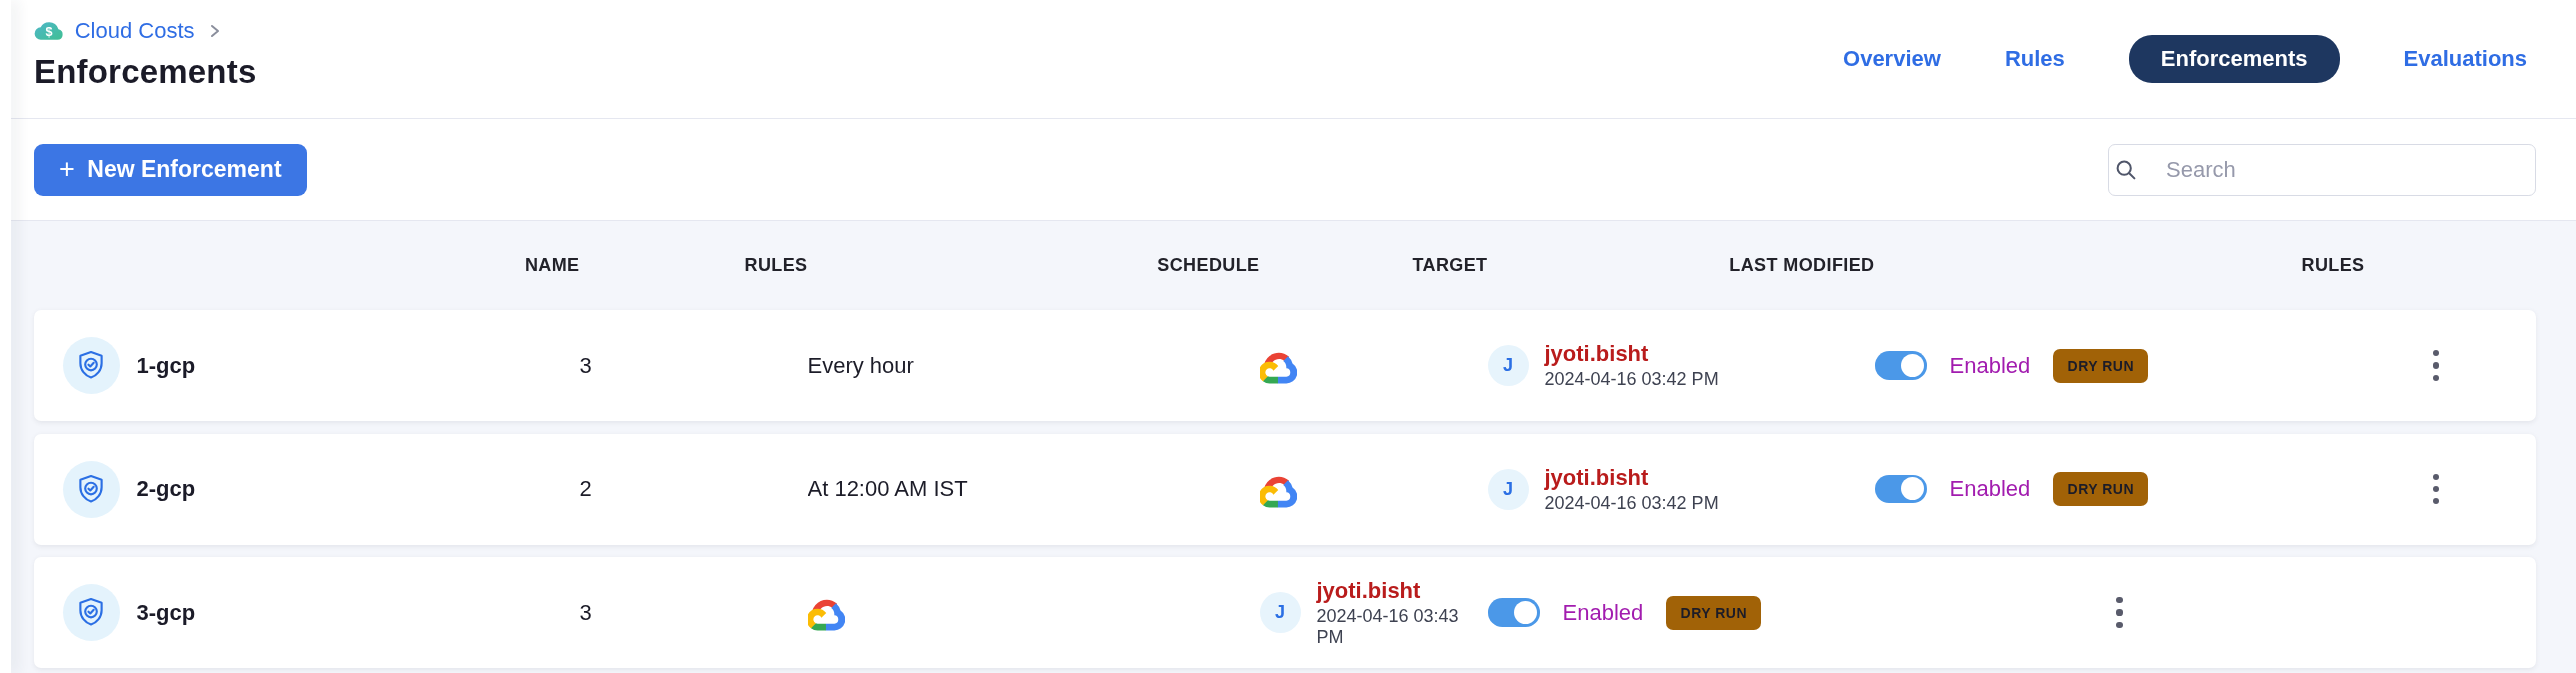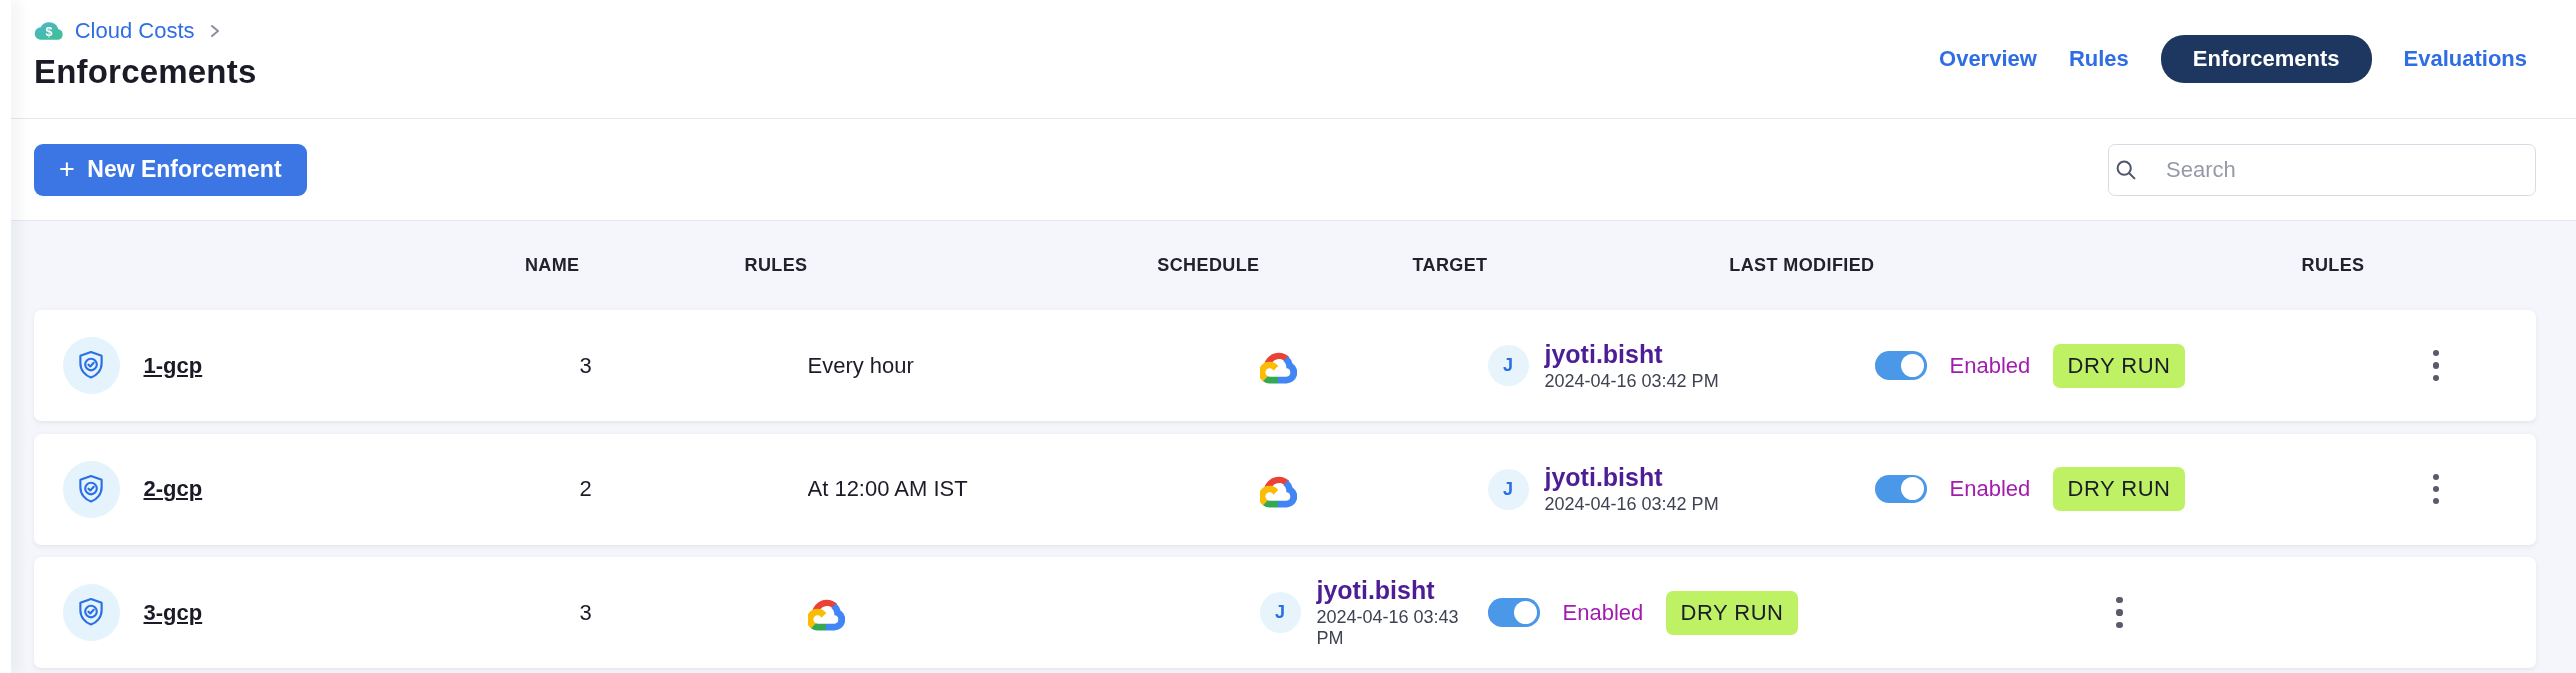--- a/index.html
+++ b/index.html
@@ -24,21 +24,21 @@
     display: flex; justify-content: space-between; align-items: stretch;
     padding: 0 49px 0 34px;
   }
   .header-left { padding-top: 18px; }
   .breadcrumb { display: flex; align-items: center; gap: 10.7px; }
   .crumb-icon { width: 30px; height: 23px; display: inline-block; }
   .crumb-link { color: #2f6de4; font-size: 22px; cursor: pointer; }
   .crumb-chevron { width: 16px; height: 16px; margin-left: 1.8px; }
   .page-title { margin-top: 9px; font-size: 33px; font-weight: 700; color: #1b1b28; letter-spacing: 0.2px; }
 
-  .top-nav { display: flex; align-items: center; gap: 32px; }
+  .top-nav { display: flex; align-items: center; gap: 64px; }
   .nav-tab {
     font-size: 22px; font-weight: 600; color: #2f6de4;
     text-decoration: none; cursor: pointer; white-space: nowrap;
   }
   .nav-tab.active {
     background: #1e3760; color: #ffffff;
     padding: 10.7px 32px; border-radius: 23px;
   }
 
   
@@ -75,51 +75,51 @@
     height: 89px; margin: 0 40px 0 34px; padding: 0 28.5px; text-align: right;
   }
   .th {
     font-size: 18px; font-weight: 700; color: #22222a; letter-spacing: 0.4px;
   }
   .card {
     height: 111px; margin: 0 40px 12.5px 34px; padding: 0 28.5px;
     background: #ffffff; border-radius: 7.1px;
     box-shadow: 0 1.8px 4.5px rgba(96,97,112,0.10);
   }
-  .name-cell { display: flex; align-items: center; gap: 24px; text-decoration: underline; }
+  .name-cell { display: flex; align-items: center; gap: 17px; }
   .shield-wrap {
     width: 57px; height: 57px; border-radius: 50%;
     background: #e4f3fc; display: inline-flex; align-items: center; justify-content: center;
     flex: 0 0 auto;
   }
   .row-name { font-size: 22px; font-weight: 700; color: #1b1b28; cursor: pointer; }
   .rules-cell, .schedule-cell { font-size: 22px; color: #1c1c28; }
   .schedule-cell { max-width: 450px; white-space: nowrap; overflow: hidden; text-overflow: ellipsis; }
   .target-cell { display: flex; align-items: center; }
   .modified-cell { display: flex; align-items: center; gap: 16px; }
   .avatar {
     width: 41px; height: 41px; border-radius: 50%; background: #e7f4fc;
     color: #2b6fe4; font-size: 18px; font-weight: 700;
     display: inline-flex; align-items: center; justify-content: center; flex: 0 0 auto;
   }
-  .mod-name { font-size: 25px; font-weight: 700; color: #4c1d95; }
+  .mod-name { font-size: 22px; font-weight: 700; color: #b91c1c; }
   .mod-date { font-size: 18px; color: #3e4251; margin-top: 2px; }
 
   .status-cell { display: flex; align-items: center; gap: 23px; }
   .toggle {
     width: 52px; height: 28.5px; border-radius: 14.3px; background: #4b98e8;
     position: relative; cursor: pointer; flex: 0 0 auto;
   }
   .toggle .knob {
     position: absolute; top: 2.7px; right: 2.7px; width: 23px; height: 23px;
     border-radius: 50%; background: #ffffff;
   }
   .status-label { font-size: 22px; color: #a21caf; }
   .badge {
-    background: #bef264; color: #1c1c28; font-size: 22px; font-weight: 400;
+    background: #a16207; color: #1c1c28; font-size: 14px; font-weight: 700;
     letter-spacing: 0.5px; padding: 9px 14.3px; border-radius: 7.1px; white-space: nowrap;
   }
   .kebab-cell { display: flex; justify-content: center; }
   .kebab { display: flex; flex-direction: column; gap: 6.2px; padding: 9px; cursor: pointer; }
   .kebab i { width: 6.2px; height: 6.2px; border-radius: 50%; background: #595b6b; display: block; }
 </style>
 </head>
 <body>
 
 <div class="left-edge"></div>

